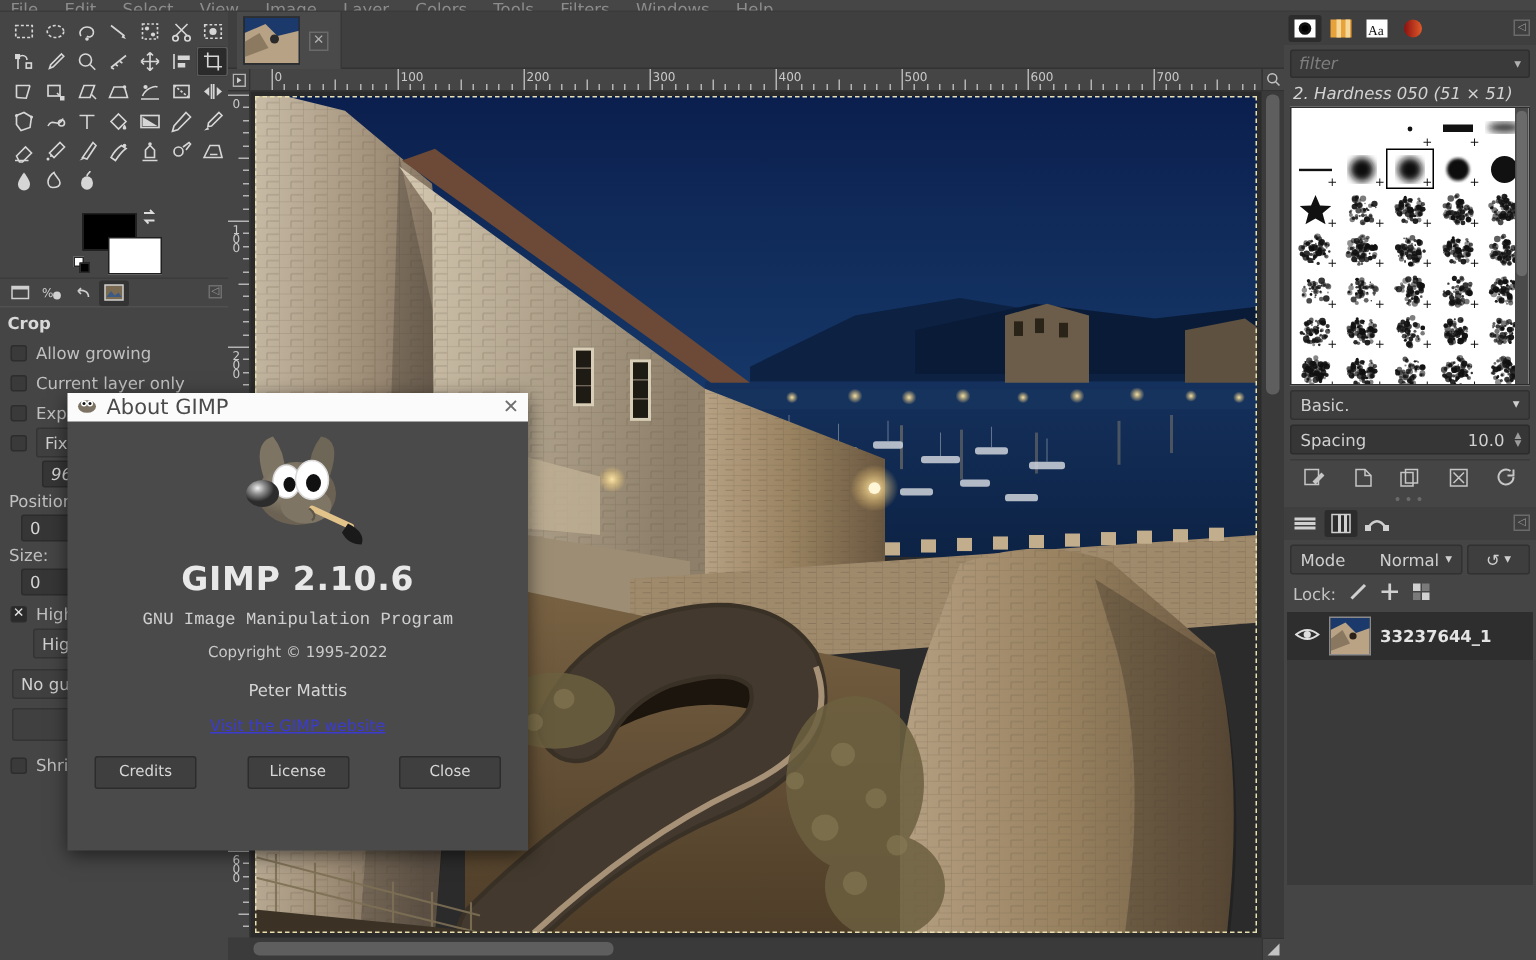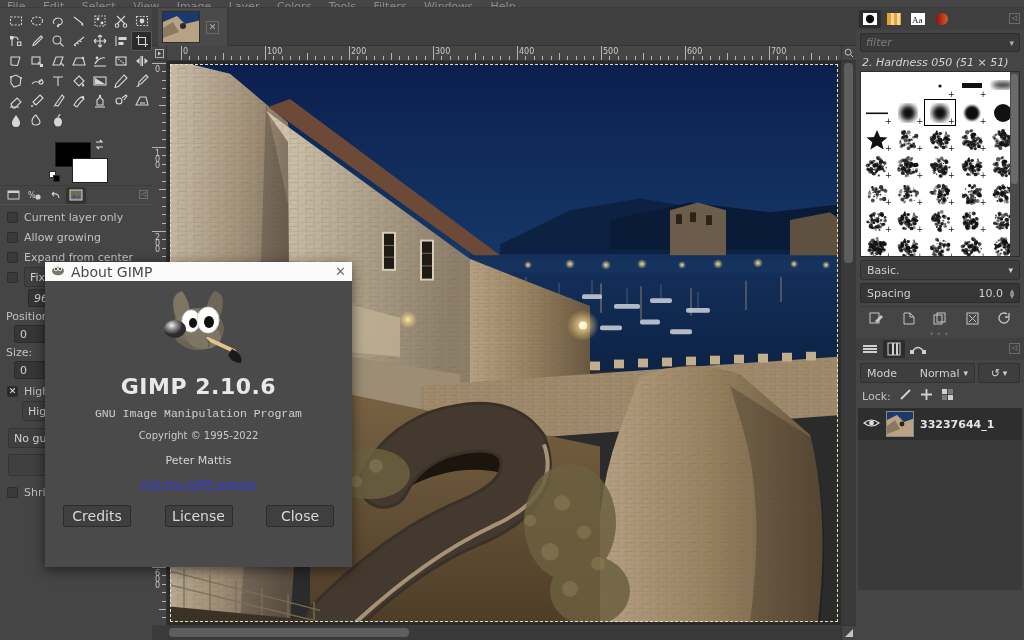--- a/index.html
+++ b/index.html
@@ -256,21 +256,21 @@
   .about-body { padding-top: 8px; text-align:center; }
   .gimp-ver { font-size:22px; font-weight:bold; color:#e8e8e8; letter-spacing:.5px; margin-top:4px;}
   .gimp-sub { font-size:11.5px; color:#cfcfcf; margin-top:8px;font-family:Liberation Mono, monospace; }
   .gimp-cp { font-size:10px; color:#c9c9c9; margin-top:9px; line-height:1.45; }
   .gimp-auth { font-size:11px; color:#d5d5d5; margin-top:10px; }
   .gimp-link { font-size:10.5px; color:#3b3bd0; text-decoration: underline; margin-top:11px; display:inline-block; }
   .about-btns { display:flex; justify-content:space-between; padding: 14px 18px 0 18px; }
   .abtn {
     background:#3f3f3f; border:1px solid #2c2c2c; border-radius:2px;
     height:22px; line-height:20px; min-width:68px; text-align:center;
-    font-size:14px; color:#d8d8d8; padding: 0 0;
+    font-size:10px; color:#d8d8d8; padding: 0 0;
   }
 </style>
 </head>
 <body>
 
 <div id="app">
 
   <div class="menu-strip">
     <span class="mi">File</span>
     <span class="mi">Edit</span>
@@ -555,28 +555,29 @@
       <div class="tt on">
         <svg width="14" height="12" viewBox="0 0 14 12">
             <rect x="1" y="1" width="12" height="10" fill="#7a6a52" stroke="#cfcfcf" stroke-width="1"></rect>
             <path d="M2 9l3-4 2.5 3L10 6l2 3z" fill="#3d5a82"></path>
           </svg>
       </div>
       <div class="tt-arrow">◁</div>
     </div>
 
     <div class="toolopt">
-
+      <div class="to-title">Crop</div>
+
+      <div class="to-row">
+        <span class="cbx"></span>
+        <span class="to-lbl">Allow growing</span>
+      </div>
       <div class="to-row">
         <span class="cbx"></span>
         <span class="to-lbl">Current layer only</span>
-      </div>
-      <div class="to-row">
-        <span class="cbx"></span>
-        <span class="to-lbl">Allow growing</span>
       </div>
       <div class="to-row">
         <span class="cbx"></span>
         <span class="to-lbl">Expand from center</span>
       </div>
 
       <div class="to-row">
         <span class="cbx"></span>
         <span class="combo" style="width:96px;">Fixed</span>
       </div>

